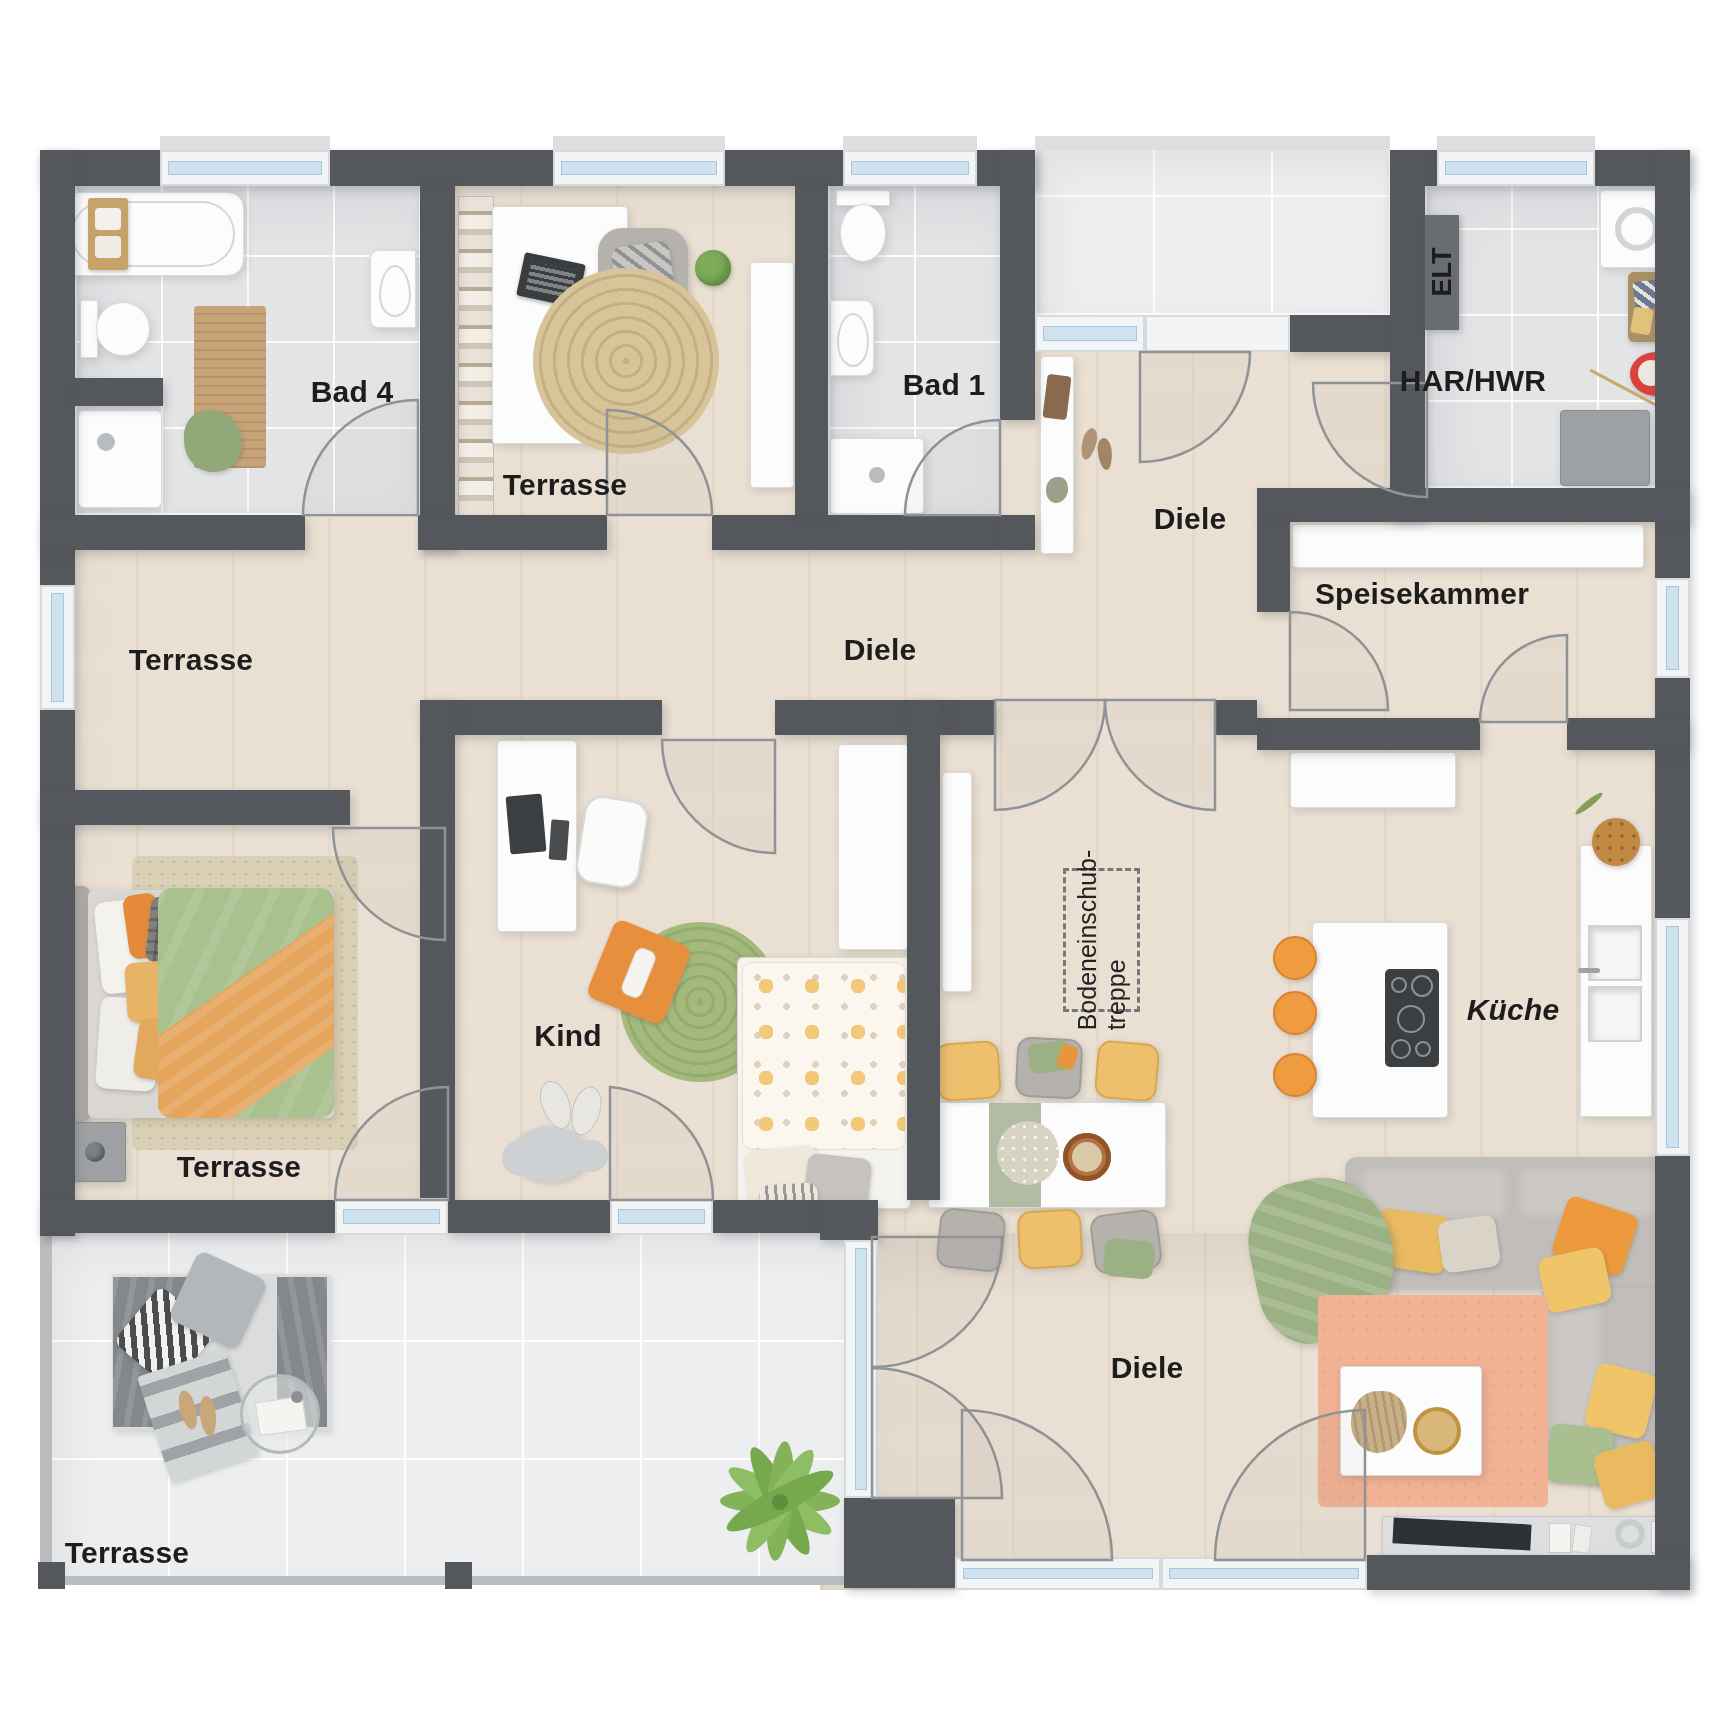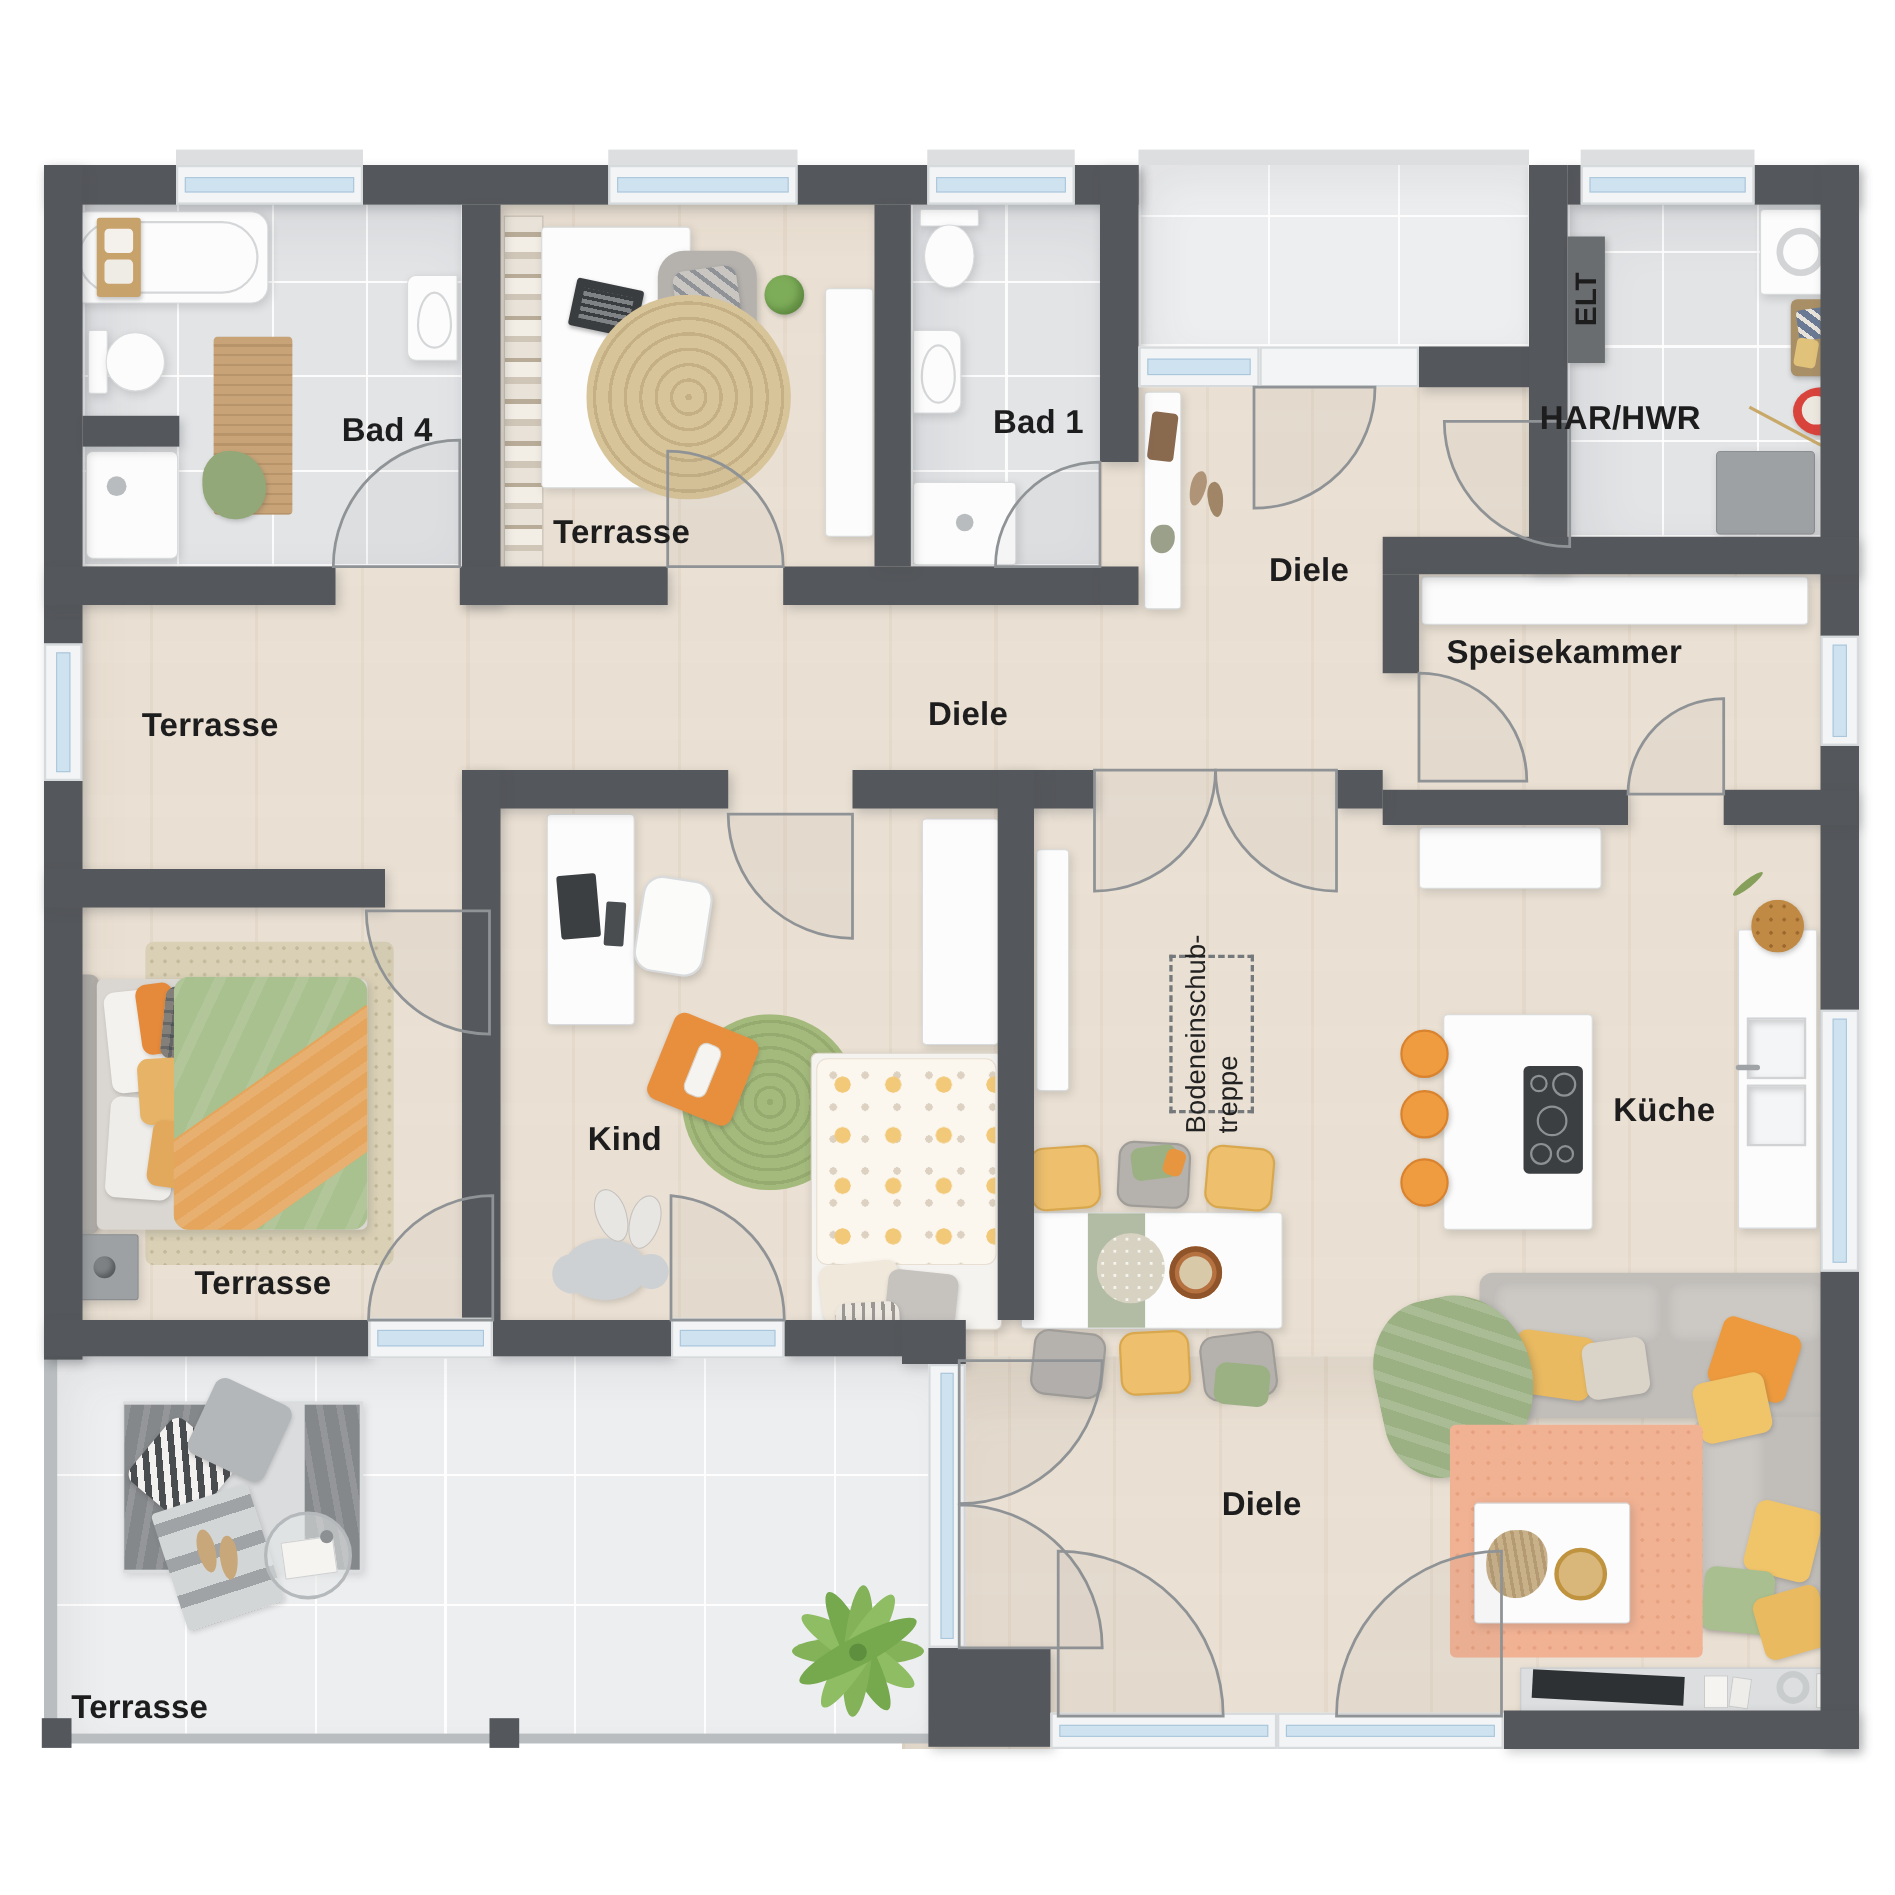--- a/index.html
+++ b/index.html
@@ -380,17 +380,17 @@
   <div class="label" style="left:565px;top:485px;">Terrasse</div>
   <div class="label" style="left:944px;top:385px;">Bad 1</div>
   <div class="label" style="left:1190px;top:519px;">Diele</div>
   <div class="label" style="left:1473px;top:381px;">HAR/HWR</div>
   <div class="label-v" style="left:1442px;top:272px;">ELT</div>
   <div class="label" style="left:1422px;top:594px;">Speisekammer</div>
   <div class="label" style="left:191px;top:660px;">Terrasse</div>
   <div class="label" style="left:880px;top:650px;">Diele</div>
   <div class="label" style="left:568px;top:1036px;">Kind</div>
   <div class="label" style="left:239px;top:1167px;">Terrasse</div>
-  <div class="label" style="left:1513px;top:1010px;">Küche</div>
+  <div class="label" style="left:1513px;top:1010px;font-style:italic;">Küche</div>
   <div class="label" style="left:1147px;top:1368px;">Diele</div>
   <div class="label" style="left:127px;top:1553px;">Terrasse</div>
 
 </div>
 
 </body></html>

